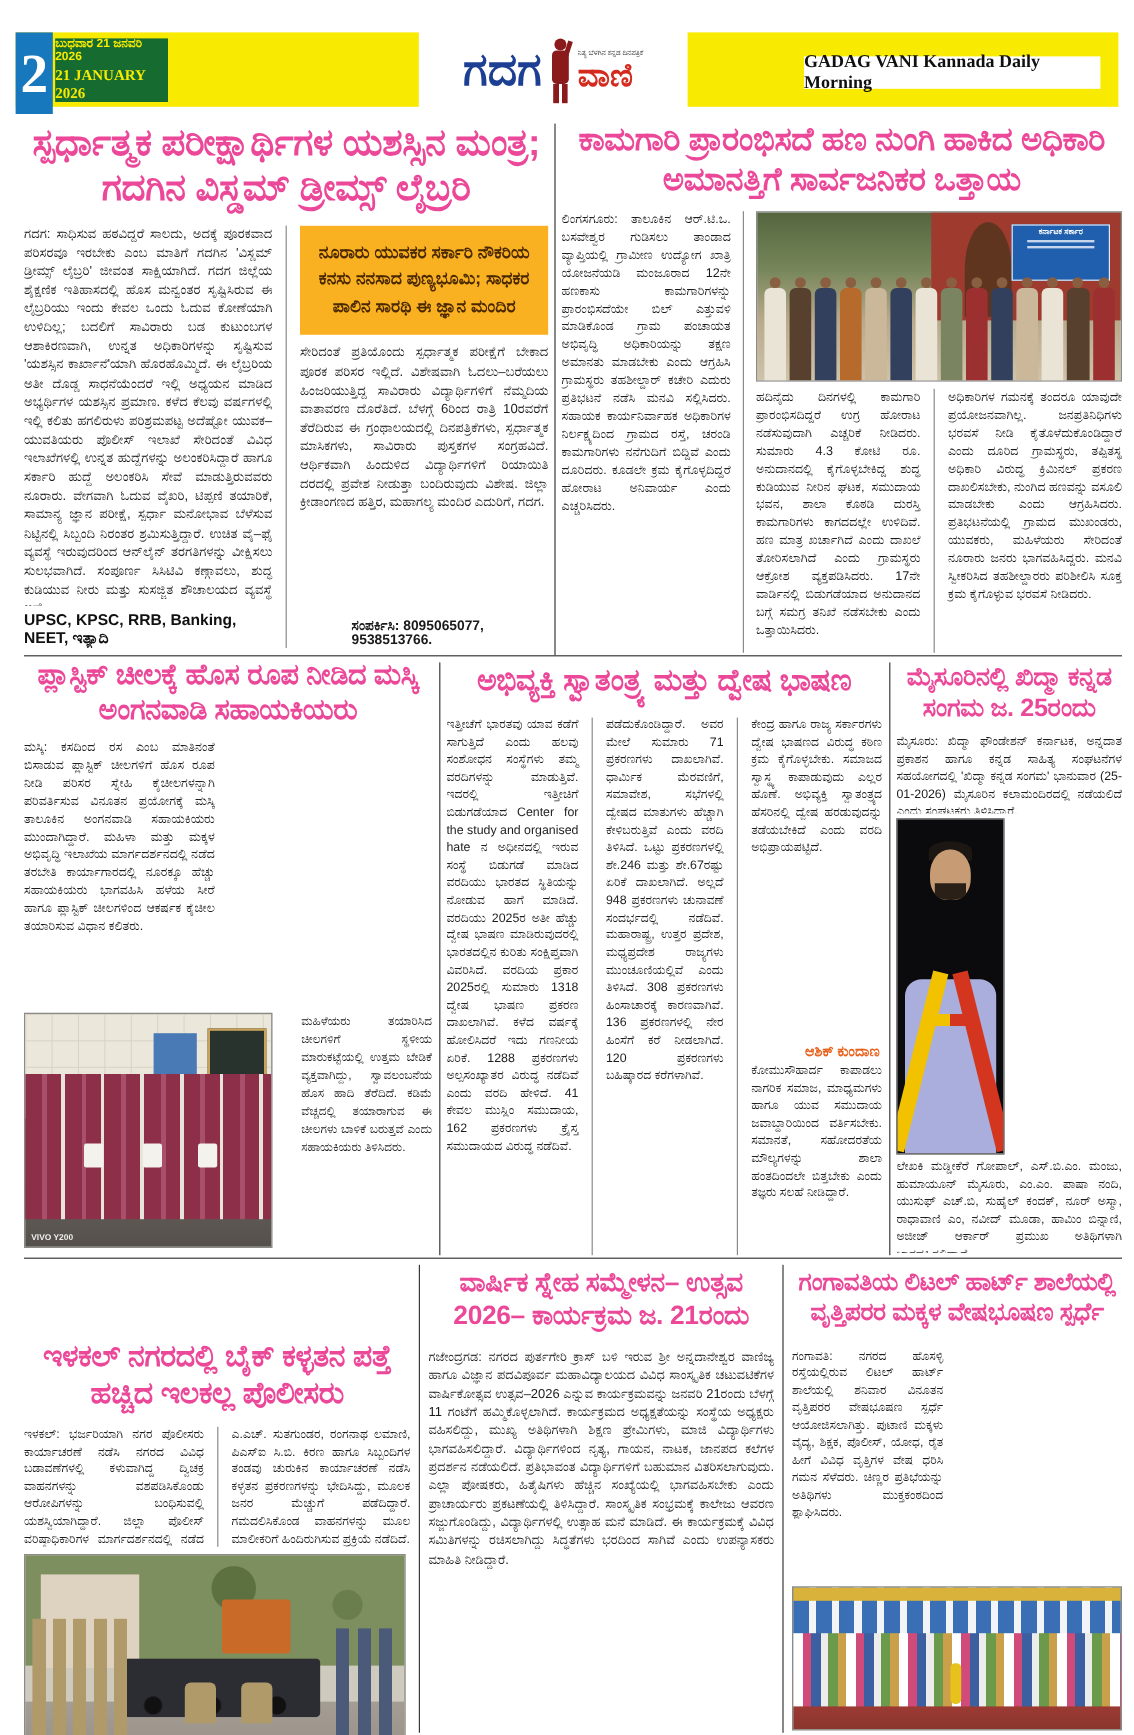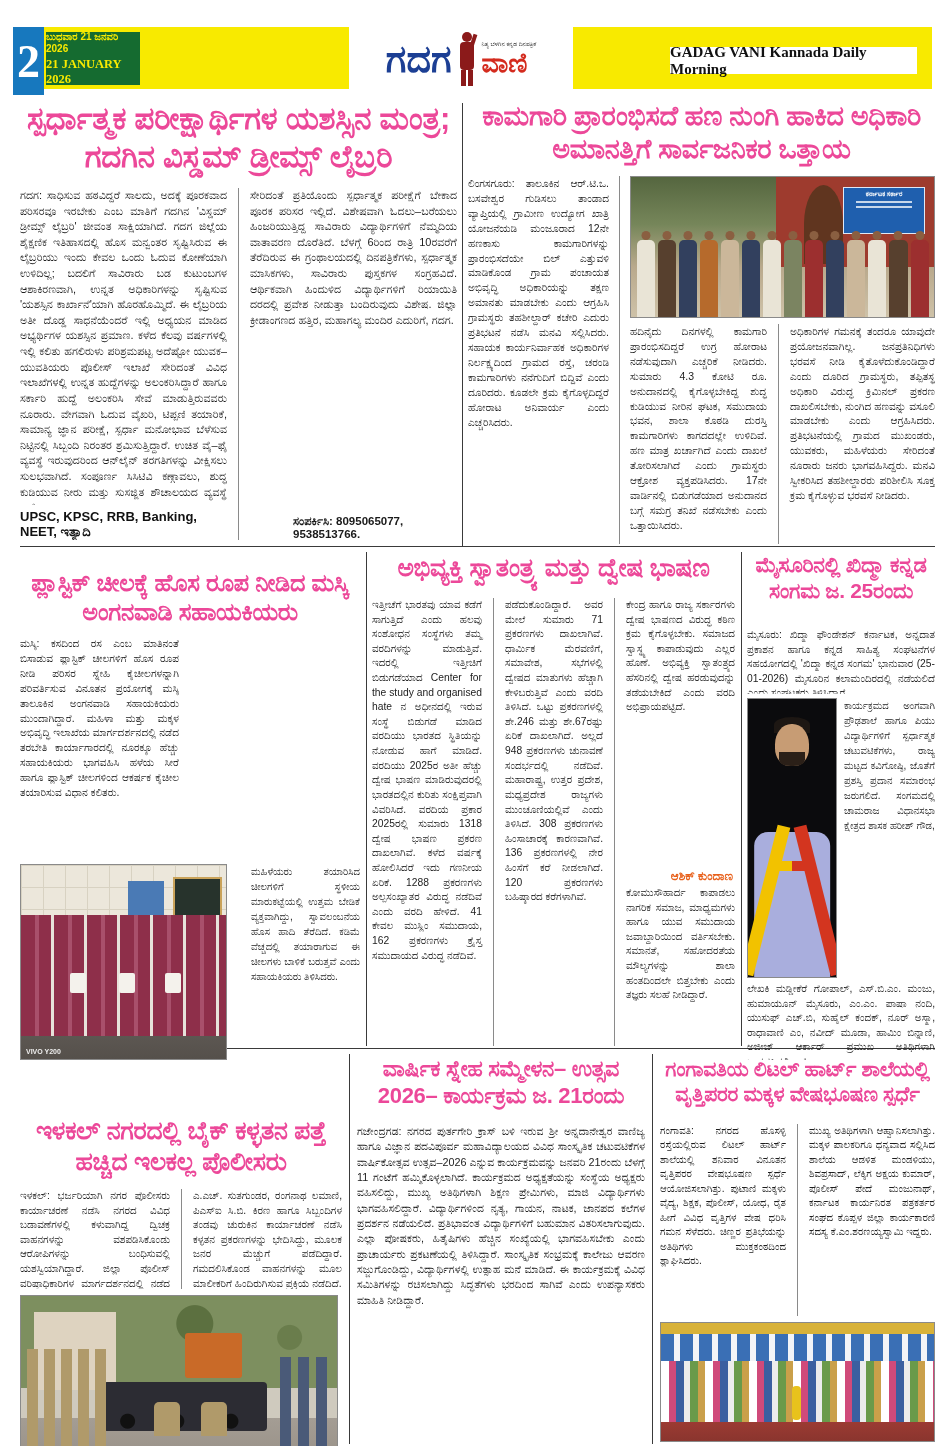--- a/index.html
+++ b/index.html
@@ -165,20 +165,21 @@
   <div class="vline" style="left:652px;top:1054px;width:1px;height:390px"></div>
 
   <div class="article" style="left:20px;top:100px;width:437px">
     <div class="headline" style="font-size:31px;height:80px">ಸ್ಪರ್ಧಾತ್ಮಕ ಪರೀಕ್ಷಾರ್ಥಿಗಳ ಯಶಸ್ಸಿನ ಮಂತ್ರ; ಗದಗಿನ ವಿಸ್ಡಮ್ ಡ್ರೀಮ್ಸ್ ಲೈಬ್ರರಿ</div>
     <div class="cols" style="margin-top:8px;height:352px">
       <div class="col pad-r" style="width:218px;display:flex;flex-direction:column">
         <div class="bodytxt" style="flex:1">ಗದಗ: ಸಾಧಿಸುವ ಹಠವಿದ್ದರೆ ಸಾಲದು, ಅದಕ್ಕೆ ಪೂರಕವಾದ ಪರಿಸರವೂ ಇರಬೇಕು ಎಂಬ ಮಾತಿಗೆ ಗದಗಿನ 'ವಿಸ್ಡಮ್ ಡ್ರೀಮ್ಸ್ ಲೈಬ್ರರಿ' ಜೀವಂತ ಸಾಕ್ಷಿಯಾಗಿದೆ. ಗದಗ ಜಿಲ್ಲೆಯ ಶೈಕ್ಷಣಿಕ ಇತಿಹಾಸದಲ್ಲಿ ಹೊಸ ಮನ್ವಂತರ ಸೃಷ್ಟಿಸಿರುವ ಈ ಲೈಬ್ರರಿಯು ಇಂದು ಕೇವಲ ಒಂದು ಓದುವ ಕೋಣೆಯಾಗಿ ಉಳಿದಿಲ್ಲ; ಬದಲಿಗೆ ಸಾವಿರಾರು ಬಡ ಕುಟುಂಬಗಳ ಆಶಾಕಿರಣವಾಗಿ, ಉನ್ನತ ಅಧಿಕಾರಿಗಳನ್ನು ಸೃಷ್ಟಿಸುವ 'ಯಶಸ್ಸಿನ ಕಾರ್ಖಾನೆ'ಯಾಗಿ ಹೊರಹೊಮ್ಮಿದೆ. ಈ ಲೈಬ್ರರಿಯ ಅತೀ ದೊಡ್ಡ ಸಾಧನೆಯೆಂದರೆ ಇಲ್ಲಿ ಅಧ್ಯಯನ ಮಾಡಿದ ಅಭ್ಯರ್ಥಿಗಳ ಯಶಸ್ಸಿನ ಪ್ರಮಾಣ. ಕಳೆದ ಕೆಲವು ವರ್ಷಗಳಲ್ಲಿ ಇಲ್ಲಿ ಕಲಿತು ಹಗಲಿರುಳು ಪರಿಶ್ರಮಪಟ್ಟ ಅದೆಷ್ಟೋ ಯುವಕ–ಯುವತಿಯರು ಪೊಲೀಸ್ ಇಲಾಖೆ ಸೇರಿದಂತೆ ವಿವಿಧ ಇಲಾಖೆಗಳಲ್ಲಿ ಉನ್ನತ ಹುದ್ದೆಗಳನ್ನು ಅಲಂಕರಿಸಿದ್ದಾರೆ ಹಾಗೂ ಸರ್ಕಾರಿ ಹುದ್ದೆ ಅಲಂಕರಿಸಿ ಸೇವೆ ಮಾಡುತ್ತಿರುವವರು ನೂರಾರು. ವೇಗವಾಗಿ ಓದುವ ವೈಖರಿ, ಟಿಪ್ಪಣಿ ತಯಾರಿಕೆ, ಸಾಮಾನ್ಯ ಜ್ಞಾನ ಪರೀಕ್ಷೆ, ಸ್ಪರ್ಧಾ ಮನೋಭಾವ ಬೆಳೆಸುವ ನಿಟ್ಟಿನಲ್ಲಿ ಸಿಬ್ಬಂದಿ ನಿರಂತರ ಶ್ರಮಿಸುತ್ತಿದ್ದಾರೆ. ಉಚಿತ ವೈ–ಫೈ ವ್ಯವಸ್ಥೆ ಇರುವುದರಿಂದ ಆನ್‌ಲೈನ್ ತರಗತಿಗಳನ್ನು ವೀಕ್ಷಿಸಲು ಸುಲಭವಾಗಿದೆ. ಸಂಪೂರ್ಣ ಸಿಸಿಟಿವಿ ಕಣ್ಗಾವಲು, ಶುದ್ಧ ಕುಡಿಯುವ ನೀರು ಮತ್ತು ಸುಸಜ್ಜಿತ ಶೌಚಾಲಯದ ವ್ಯವಸ್ಥೆ ಇದೆ.</div>
         <div class="exam-line">UPSC, KPSC, RRB, Banking, NEET, ಇತ್ಯಾದಿ</div>
       </div>
       <div class="col" style="width:219px;display:flex;flex-direction:column">
+        <div class="hl-box">ನೂರಾರು ಯುವಕರ ಸರ್ಕಾರಿ ನೌಕರಿಯ ಕನಸು ನನಸಾದ ಪುಣ್ಯಭೂಮಿ; ಸಾಧಕರ ಪಾಲಿನ ಸಾರಥಿ ಈ ಜ್ಞಾನ ಮಂದಿರ</div>
         <div class="bodytxt" style="flex:1">ಸೇರಿದಂತೆ ಪ್ರತಿಯೊಂದು ಸ್ಪರ್ಧಾತ್ಮಕ ಪರೀಕ್ಷೆಗೆ ಬೇಕಾದ ಪೂರಕ ಪರಿಸರ ಇಲ್ಲಿದೆ. ವಿಶೇಷವಾಗಿ ಓದಲು–ಬರೆಯಲು ಹಿಂಜರಿಯುತ್ತಿದ್ದ ಸಾವಿರಾರು ವಿದ್ಯಾರ್ಥಿಗಳಿಗೆ ನೆಮ್ಮದಿಯ ವಾತಾವರಣ ದೊರೆತಿದೆ. ಬೆಳಗ್ಗೆ 6ರಿಂದ ರಾತ್ರಿ 10ರವರೆಗೆ ತೆರೆದಿರುವ ಈ ಗ್ರಂಥಾಲಯದಲ್ಲಿ ದಿನಪತ್ರಿಕೆಗಳು, ಸ್ಪರ್ಧಾತ್ಮಕ ಮಾಸಿಕಗಳು, ಸಾವಿರಾರು ಪುಸ್ತಕಗಳ ಸಂಗ್ರಹವಿದೆ. ಆರ್ಥಿಕವಾಗಿ ಹಿಂದುಳಿದ ವಿದ್ಯಾರ್ಥಿಗಳಿಗೆ ರಿಯಾಯಿತಿ ದರದಲ್ಲಿ ಪ್ರವೇಶ ನೀಡುತ್ತಾ ಬಂದಿರುವುದು ವಿಶೇಷ. ಜಿಲ್ಲಾ ಕ್ರೀಡಾಂಗಣದ ಹತ್ತಿರ, ಮಹಾಗಲ್ಯ ಮಂದಿರ ಎದುರಿಗೆ, ಗದಗ.</div>
         <div class="contact-line">ಸಂಪರ್ಕಿಸಿ: 8095065077, 9538513766.</div>
       </div>
     </div>
   </div>
 
   <div class="article" style="left:468px;top:100px;width:467px">
     <div class="headline" style="font-size:27px;height:70px">ಕಾಮಗಾರಿ ಪ್ರಾರಂಭಿಸದೆ ಹಣ ನುಂಗಿ ಹಾಕಿದ ಅಧಿಕಾರಿ ಅಮಾನತ್ತಿಗೆ ಸಾರ್ವಜನಿಕರ ಒತ್ತಾಯ</div>
     <div style="display:flex;margin-top:6px;height:368px">
       <div class="bodytxt" style="width:152px;padding-right:10px;border-right:1px solid #8a8a8a;font-size:10.5px">ಲಿಂಗಸಗೂರು: ತಾಲೂಕಿನ ಆರ್.ಟಿ.ಒ. ಬಸವೇಶ್ವರ ಗುಡಿಸಲು ತಾಂಡಾದ ವ್ಯಾಪ್ತಿಯಲ್ಲಿ ಗ್ರಾಮೀಣ ಉದ್ಯೋಗ ಖಾತ್ರಿ ಯೋಜನೆಯಡಿ ಮಂಜೂರಾದ 12ನೇ ಹಣಕಾಸು ಕಾಮಗಾರಿಗಳನ್ನು ಪ್ರಾರಂಭಿಸದೆಯೇ ಬಿಲ್ ಎತ್ತುವಳಿ ಮಾಡಿಕೊಂಡ ಗ್ರಾಮ ಪಂಚಾಯತ ಅಭಿವೃದ್ಧಿ ಅಧಿಕಾರಿಯನ್ನು ತಕ್ಷಣ ಅಮಾನತು ಮಾಡಬೇಕು ಎಂದು ಆಗ್ರಹಿಸಿ ಗ್ರಾಮಸ್ಥರು ತಹಶೀಲ್ದಾರ್ ಕಚೇರಿ ಎದುರು ಪ್ರತಿಭಟನೆ ನಡೆಸಿ ಮನವಿ ಸಲ್ಲಿಸಿದರು. ಸಹಾಯಕ ಕಾರ್ಯನಿರ್ವಾಹಕ ಅಧಿಕಾರಿಗಳ ನಿರ್ಲಕ್ಷ್ಯದಿಂದ ಗ್ರಾಮದ ರಸ್ತೆ, ಚರಂಡಿ ಕಾಮಗಾರಿಗಳು ನನೆಗುದಿಗೆ ಬಿದ್ದಿವೆ ಎಂದು ದೂರಿದರು. ಕೂಡಲೇ ಕ್ರಮ ಕೈಗೊಳ್ಳದಿದ್ದರೆ ಹೋರಾಟ ಅನಿವಾರ್ಯ ಎಂದು ಎಚ್ಚರಿಸಿದರು.</div>
@@ -209,21 +210,21 @@
           </div>
         </div>
         <div class="cols" style="margin-top:6px;flex:1">
           <div class="col pad-r bodytxt" style="width:148px;font-size:10.5px">ಹದಿನೈದು ದಿನಗಳಲ್ಲಿ ಕಾಮಗಾರಿ ಪ್ರಾರಂಭಿಸದಿದ್ದರೆ ಉಗ್ರ ಹೋರಾಟ ನಡೆಸುವುದಾಗಿ ಎಚ್ಚರಿಕೆ ನೀಡಿದರು. ಸುಮಾರು 4.3 ಕೋಟಿ ರೂ. ಅನುದಾನದಲ್ಲಿ ಕೈಗೊಳ್ಳಬೇಕಿದ್ದ ಶುದ್ಧ ಕುಡಿಯುವ ನೀರಿನ ಘಟಕ, ಸಮುದಾಯ ಭವನ, ಶಾಲಾ ಕೊಠಡಿ ದುರಸ್ತಿ ಕಾಮಗಾರಿಗಳು ಕಾಗದದಲ್ಲೇ ಉಳಿದಿವೆ. ಹಣ ಮಾತ್ರ ಖರ್ಚಾಗಿದೆ ಎಂದು ದಾಖಲೆ ತೋರಿಸಲಾಗಿದೆ ಎಂದು ಗ್ರಾಮಸ್ಥರು ಆಕ್ರೋಶ ವ್ಯಕ್ತಪಡಿಸಿದರು. 17ನೇ ವಾರ್ಡಿನಲ್ಲಿ ಬಿಡುಗಡೆಯಾದ ಅನುದಾನದ ಬಗ್ಗೆ ಸಮಗ್ರ ತನಿಖೆ ನಡೆಸಬೇಕು ಎಂದು ಒತ್ತಾಯಿಸಿದರು.</div>
           <div class="col bodytxt" style="flex:1;font-size:10.5px">ಅಧಿಕಾರಿಗಳ ಗಮನಕ್ಕೆ ತಂದರೂ ಯಾವುದೇ ಪ್ರಯೋಜನವಾಗಿಲ್ಲ. ಜನಪ್ರತಿನಿಧಿಗಳು ಭರವಸೆ ನೀಡಿ ಕೈತೊಳೆದುಕೊಂಡಿದ್ದಾರೆ ಎಂದು ದೂರಿದ ಗ್ರಾಮಸ್ಥರು, ತಪ್ಪಿತಸ್ಥ ಅಧಿಕಾರಿ ವಿರುದ್ಧ ಕ್ರಿಮಿನಲ್ ಪ್ರಕರಣ ದಾಖಲಿಸಬೇಕು, ನುಂಗಿದ ಹಣವನ್ನು ವಸೂಲಿ ಮಾಡಬೇಕು ಎಂದು ಆಗ್ರಹಿಸಿದರು. ಪ್ರತಿಭಟನೆಯಲ್ಲಿ ಗ್ರಾಮದ ಮುಖಂಡರು, ಯುವಕರು, ಮಹಿಳೆಯರು ಸೇರಿದಂತೆ ನೂರಾರು ಜನರು ಭಾಗವಹಿಸಿದ್ದರು. ಮನವಿ ಸ್ವೀಕರಿಸಿದ ತಹಶೀಲ್ದಾರರು ಪರಿಶೀಲಿಸಿ ಸೂಕ್ತ ಕ್ರಮ ಕೈಗೊಳ್ಳುವ ಭರವಸೆ ನೀಡಿದರು.</div>
         </div>
       </div>
     </div>
   </div>
 
-  <div class="article" style="left:20px;top:568px;width:340px">
+  <div class="article" style="left:20px;top:548px;width:340px">
     <div class="headline" style="font-size:24px;height:62px">ಪ್ಲಾಸ್ಟಿಕ್ ಚೀಲಕ್ಕೆ ಹೊಸ ರೂಪ ನೀಡಿದ ಮಸ್ಕಿ ಅಂಗನವಾಡಿ ಸಹಾಯಕಿಯರು</div>
     <div class="cols" style="margin-top:6px;height:222px">
       <div class="col pad-r bodytxt" style="width:170px;font-size:10.5px">ಮಸ್ಕಿ: ಕಸದಿಂದ ರಸ ಎಂಬ ಮಾತಿನಂತೆ ಬಿಸಾಡುವ ಪ್ಲಾಸ್ಟಿಕ್ ಚೀಲಗಳಿಗೆ ಹೊಸ ರೂಪ ನೀಡಿ ಪರಿಸರ ಸ್ನೇಹಿ ಕೈಚೀಲಗಳನ್ನಾಗಿ ಪರಿವರ್ತಿಸುವ ವಿನೂತನ ಪ್ರಯೋಗಕ್ಕೆ ಮಸ್ಕಿ ತಾಲೂಕಿನ ಅಂಗನವಾಡಿ ಸಹಾಯಕಿಯರು ಮುಂದಾಗಿದ್ದಾರೆ. ಮಹಿಳಾ ಮತ್ತು ಮಕ್ಕಳ ಅಭಿವೃದ್ಧಿ ಇಲಾಖೆಯ ಮಾರ್ಗದರ್ಶನದಲ್ಲಿ ನಡೆದ ತರಬೇತಿ ಕಾರ್ಯಾಗಾರದಲ್ಲಿ ನೂರಕ್ಕೂ ಹೆಚ್ಚು ಸಹಾಯಕಿಯರು ಭಾಗವಹಿಸಿ ಹಳೆಯ ಸೀರೆ ಹಾಗೂ ಪ್ಲಾಸ್ಟಿಕ್ ಚೀಲಗಳಿಂದ ಆಕರ್ಷಕ ಕೈಚೀಲ ತಯಾರಿಸುವ ವಿಧಾನ ಕಲಿತರು.</div>
     </div>
     <div style="display:flex;margin-top:6px;height:196px">
       <div class="photo ph-a3" style="width:207px;height:196px">
         <div class="wall"></div>
           <div class="board"></div>
           <div class="poster"></div>
         <div class="floor"></div>
@@ -245,32 +246,31 @@
       <div class="col" style="flex:1;display:flex;flex-direction:column">
         <div class="bodytxt" style="font-size:10.3px;height:268px">ಕೇಂದ್ರ ಹಾಗೂ ರಾಜ್ಯ ಸರ್ಕಾರಗಳು ದ್ವೇಷ ಭಾಷಣದ ವಿರುದ್ಧ ಕಠಿಣ ಕ್ರಮ ಕೈಗೊಳ್ಳಬೇಕು. ಸಮಾಜದ ಸ್ವಾಸ್ಥ್ಯ ಕಾಪಾಡುವುದು ಎಲ್ಲರ ಹೊಣೆ. ಅಭಿವ್ಯಕ್ತಿ ಸ್ವಾತಂತ್ರ್ಯದ ಹೆಸರಿನಲ್ಲಿ ದ್ವೇಷ ಹರಡುವುದನ್ನು ತಡೆಯಬೇಕಿದೆ ಎಂದು ವರದಿ ಅಭಿಪ್ರಾಯಪಟ್ಟಿದೆ.</div>
         <div class="byline-orange">ಆಶಿಕ್ ಕುಂದಾಣ</div>
         <div class="bodytxt" style="font-size:10.3px;flex:1">ಕೋಮುಸೌಹಾರ್ದ ಕಾಪಾಡಲು ನಾಗರಿಕ ಸಮಾಜ, ಮಾಧ್ಯಮಗಳು ಹಾಗೂ ಯುವ ಸಮುದಾಯ ಜವಾಬ್ದಾರಿಯಿಂದ ವರ್ತಿಸಬೇಕು. ಸಮಾನತೆ, ಸಹೋದರತೆಯ ಮೌಲ್ಯಗಳನ್ನು ಶಾಲಾ ಹಂತದಿಂದಲೇ ಬಿತ್ತಬೇಕು ಎಂದು ತಜ್ಞರು ಸಲಹೆ ನೀಡಿದ್ದಾರೆ.</div>
       </div>
     </div>
   </div>
 
   <div class="article" style="left:747px;top:552px;width:188px">
     <div class="headline" style="font-size:21px;height:56px">ಮೈಸೂರಿನಲ್ಲಿ ಖಿದ್ಮಾ ಕನ್ನಡ ಸಂಗಮ ಜ. 25ರಂದು</div>
-    <div class="bodytxt" style="margin-top:20px;height:66px;font-size:10.3px">ಮೈಸೂರು: ಖಿದ್ಮಾ ಫೌಂಡೇಶನ್ ಕರ್ನಾಟಕ, ಅನ್ನದಾತ ಪ್ರಕಾಶನ ಹಾಗೂ ಕನ್ನಡ ಸಾಹಿತ್ಯ ಸಂಘಟನೆಗಳ ಸಹಯೋಗದಲ್ಲಿ 'ಖಿದ್ಮಾ ಕನ್ನಡ ಸಂಗಮ' ಭಾನುವಾರ (25-01-2026) ಮೈಸೂರಿನ ಕಲಾಮಂದಿರದಲ್ಲಿ ನಡೆಯಲಿದೆ ಎಂದು ಸಂಘಟಕರು ತಿಳಿಸಿದ್ದಾರೆ.</div>
+    <div class="bodytxt" style="margin-top:4px;height:66px;font-size:10.3px">ಮೈಸೂರು: ಖಿದ್ಮಾ ಫೌಂಡೇಶನ್ ಕರ್ನಾಟಕ, ಅನ್ನದಾತ ಪ್ರಕಾಶನ ಹಾಗೂ ಕನ್ನಡ ಸಾಹಿತ್ಯ ಸಂಘಟನೆಗಳ ಸಹಯೋಗದಲ್ಲಿ 'ಖಿದ್ಮಾ ಕನ್ನಡ ಸಂಗಮ' ಭಾನುವಾರ (25-01-2026) ಮೈಸೂರಿನ ಕಲಾಮಂದಿರದಲ್ಲಿ ನಡೆಯಲಿದೆ ಎಂದು ಸಂಘಟಕರು ತಿಳಿಸಿದ್ದಾರೆ.</div>
     <div style="display:flex;margin-top:4px;height:280px">
       <div class="photo ph-a5" style="width:90px;height:280px">
         <div class="hair"></div>
           <div class="head"></div>
           <div class="beard"></div>
         <div class="torso"></div>
           <div class="scarfY"></div>
           <div class="scarfR"></div>
           <div class="scarfN"></div>
       </div>
-      <div class="side-small" style="flex:1;padding-left:7px">ಕಾರ್ಯಕ್ರಮದ ಅಂಗವಾಗಿ ಪ್ರೌಢಶಾಲೆ ಹಾಗೂ ಪಿಯು ವಿದ್ಯಾರ್ಥಿಗಳಿಗೆ ಸ್ಪರ್ಧಾತ್ಮಕ ಚಟುವಟಿಕೆಗಳು, ರಾಜ್ಯ ಮಟ್ಟದ ಕವಿಗೋಷ್ಠಿ, ಜೊತೆಗೆ ಪ್ರಶಸ್ತಿ ಪ್ರದಾನ ಸಮಾರಂಭ ಜರುಗಲಿದೆ. ಸಂಗಮದಲ್ಲಿ ಚಾಮರಾಜ ವಿಧಾನಸಭಾ ಕ್ಷೇತ್ರದ ಶಾಸಕ ಹರೀಶ್ ಗೌಡ,</div>
     </div>
     <div class="bodytxt" style="margin-top:4px;height:78px;font-size:10.3px">ಲೇಖಕಿ ಮಡ್ಡೀಕೆರೆ ಗೋಪಾಲ್, ಎಸ್.ಬಿ.ಎಂ. ಮಂಜು, ಹುಮಾಯೂನ್ ಮೈಸೂರು, ಎಂ.ಎಂ. ಪಾಷಾ ನಂದಿ, ಯುಸುಫ್ ಎಚ್.ಬಿ, ಸುಹೈಲ್ ಕಂದಕ್, ನೂರ್ ಅಸ್ಮಾ, ರಾಧಾವಾಣಿ ಎಂ, ನವೀದ್ ಮೂಡಾ, ಹಾಮಿಂ ಬಿನ್ನಾಣಿ, ಅಜೀಜ್ ಆರ್ಕಾರ್ ಪ್ರಮುಖ ಅತಿಥಿಗಳಾಗಿ ಭಾಗವಹಿಸಲಿದ್ದಾರೆ.</div>
   </div>
 
   <div class="article" style="left:20px;top:1115px;width:322px">
     <div class="headline" style="font-size:25px;height:70px">ಇಳಕಲ್ ನಗರದಲ್ಲಿ ಬೈಕ್ ಕಳ್ಳತನ ಪತ್ತೆ ಹಚ್ಚಿದ ಇಲಕಲ್ಲ ಪೊಲೀಸರು</div>
     <div class="cols" style="margin-top:4px;height:100px">
       <div class="col pad-r bodytxt" style="width:161px;font-size:10.3px">ಇಳಕಲ್: ಭರ್ಜರಿಯಾಗಿ ನಗರ ಪೊಲೀಸರು ಕಾರ್ಯಾಚರಣೆ ನಡೆಸಿ ನಗರದ ವಿವಿಧ ಬಡಾವಣೆಗಳಲ್ಲಿ ಕಳುವಾಗಿದ್ದ ದ್ವಿಚಕ್ರ ವಾಹನಗಳನ್ನು ವಶಪಡಿಸಿಕೊಂಡು ಆರೋಪಿಗಳನ್ನು ಬಂಧಿಸುವಲ್ಲಿ ಯಶಸ್ವಿಯಾಗಿದ್ದಾರೆ. ಜಿಲ್ಲಾ ಪೊಲೀಸ್ ವರಿಷ್ಠಾಧಿಕಾರಿಗಳ ಮಾರ್ಗದರ್ಶನದಲ್ಲಿ ನಡೆದ ಕಾರ್ಯಾಚರಣೆಯಲ್ಲಿ ಹಲವು ಬೈಕ್‌ಗಳನ್ನು ಜಪ್ತಿ ಮಾಡಲಾಗಿದೆ.</div>
       <div class="col bodytxt" style="flex:1;font-size:10.3px">ಎ.ಎಚ್. ಸುತಗುಂಡರ, ರಂಗನಾಥ ಲಮಾಣಿ, ಪಿಎಸ್ಐ ಸಿ.ಬಿ. ಕಿರಣ ಹಾಗೂ ಸಿಬ್ಬಂದಿಗಳ ತಂಡವು ಚುರುಕಿನ ಕಾರ್ಯಾಚರಣೆ ನಡೆಸಿ ಕಳ್ಳತನ ಪ್ರಕರಣಗಳನ್ನು ಭೇದಿಸಿದ್ದು, ಮೂಲಕ ಜನರ ಮೆಚ್ಚುಗೆ ಪಡೆದಿದ್ದಾರೆ. ಗಮದಲಿಸಿಕೊಂಡ ವಾಹನಗಳನ್ನು ಮೂಲ ಮಾಲೀಕರಿಗೆ ಹಿಂದಿರುಗಿಸುವ ಪ್ರಕ್ರಿಯೆ ನಡೆದಿದೆ.</div>
     </div>
@@ -289,21 +289,20 @@
 
   <div class="article" style="left:357px;top:1056px;width:288px">
     <div class="headline" style="font-size:22px;height:62px">ವಾರ್ಷಿಕ ಸ್ನೇಹ ಸಮ್ಮೇಳನ– ಉತ್ಸವ 2026– ಕಾರ್ಯಕ್ರಮ ಜ. 21ರಂದು</div>
     <div class="bodytxt" style="margin-top:6px;height:316px;font-size:10.8px">ಗಜೇಂದ್ರಗಡ: ನಗರದ ಪುರ್ತಗೇರಿ ಕ್ರಾಸ್ ಬಳಿ ಇರುವ ಶ್ರೀ ಅನ್ನದಾನೇಶ್ವರ ವಾಣಿಜ್ಯ ಹಾಗೂ ವಿಜ್ಞಾನ ಪದವಿಪೂರ್ವ ಮಹಾವಿದ್ಯಾಲಯದ ವಿವಿಧ ಸಾಂಸ್ಕೃತಿಕ ಚಟುವಟಿಕೆಗಳ ವಾರ್ಷಿಕೋತ್ಸವ ಉತ್ಸವ–2026 ಎನ್ನುವ ಕಾರ್ಯಕ್ರಮವನ್ನು ಜನವರಿ 21ರಂದು ಬೆಳಗ್ಗೆ 11 ಗಂಟೆಗೆ ಹಮ್ಮಿಕೊಳ್ಳಲಾಗಿದೆ. ಕಾರ್ಯಕ್ರಮದ ಅಧ್ಯಕ್ಷತೆಯನ್ನು ಸಂಸ್ಥೆಯ ಅಧ್ಯಕ್ಷರು ವಹಿಸಲಿದ್ದು, ಮುಖ್ಯ ಅತಿಥಿಗಳಾಗಿ ಶಿಕ್ಷಣ ಪ್ರೇಮಿಗಳು, ಮಾಜಿ ವಿದ್ಯಾರ್ಥಿಗಳು ಭಾಗವಹಿಸಲಿದ್ದಾರೆ. ವಿದ್ಯಾರ್ಥಿಗಳಿಂದ ನೃತ್ಯ, ಗಾಯನ, ನಾಟಕ, ಜಾನಪದ ಕಲೆಗಳ ಪ್ರದರ್ಶನ ನಡೆಯಲಿದೆ. ಪ್ರತಿಭಾವಂತ ವಿದ್ಯಾರ್ಥಿಗಳಿಗೆ ಬಹುಮಾನ ವಿತರಿಸಲಾಗುವುದು. ಎಲ್ಲಾ ಪೋಷಕರು, ಹಿತೈಷಿಗಳು ಹೆಚ್ಚಿನ ಸಂಖ್ಯೆಯಲ್ಲಿ ಭಾಗವಹಿಸಬೇಕು ಎಂದು ಪ್ರಾಚಾರ್ಯರು ಪ್ರಕಟಣೆಯಲ್ಲಿ ತಿಳಿಸಿದ್ದಾರೆ. ಸಾಂಸ್ಕೃತಿಕ ಸಂಭ್ರಮಕ್ಕೆ ಕಾಲೇಜು ಆವರಣ ಸಜ್ಜುಗೊಂಡಿದ್ದು, ವಿದ್ಯಾರ್ಥಿಗಳಲ್ಲಿ ಉತ್ಸಾಹ ಮನೆ ಮಾಡಿದೆ. ಈ ಕಾರ್ಯಕ್ರಮಕ್ಕೆ ವಿವಿಧ ಸಮಿತಿಗಳನ್ನು ರಚಿಸಲಾಗಿದ್ದು ಸಿದ್ಧತೆಗಳು ಭರದಿಂದ ಸಾಗಿವೆ ಎಂದು ಉಪನ್ಯಾಸಕರು ಮಾಹಿತಿ ನೀಡಿದ್ದಾರೆ.</div>
   </div>
 
   <div class="article" style="left:660px;top:1056px;width:275px">
     <div class="headline" style="font-size:20.5px;height:64px">ಗಂಗಾವತಿಯ ಲಿಟಲ್ ಹಾರ್ಟ್ ಶಾಲೆಯಲ್ಲಿ ವೃತ್ತಿಪರರ ಮಕ್ಕಳ ವೇಷಭೂಷಣ ಸ್ಪರ್ಧೆ</div>
     <div class="cols" style="margin-top:4px;height:192px">
       <div class="col pad-r bodytxt" style="width:137px;font-size:10.2px">ಗಂಗಾವತಿ: ನಗರದ ಹೊಸಳ್ಳಿ ರಸ್ತೆಯಲ್ಲಿರುವ ಲಿಟಲ್ ಹಾರ್ಟ್ ಶಾಲೆಯಲ್ಲಿ ಶನಿವಾರ ವಿನೂತನ ವೃತ್ತಿಪರರ ವೇಷಭೂಷಣ ಸ್ಪರ್ಧೆ ಆಯೋಜಿಸಲಾಗಿತ್ತು. ಪುಟಾಣಿ ಮಕ್ಕಳು ವೈದ್ಯ, ಶಿಕ್ಷಕ, ಪೊಲೀಸ್, ಯೋಧ, ರೈತ ಹೀಗೆ ವಿವಿಧ ವೃತ್ತಿಗಳ ವೇಷ ಧರಿಸಿ ಗಮನ ಸೆಳೆದರು. ಚಿಣ್ಣರ ಪ್ರತಿಭೆಯನ್ನು ಅತಿಥಿಗಳು ಮುಕ್ತಕಂಠದಿಂದ ಶ್ಲಾಘಿಸಿದರು.</div>
-      <div class="col bodytxt" style="flex:1;font-size:10.2px">ಮುಖ್ಯ ಅತಿಥಿಗಳಾಗಿ ಆಹ್ವಾನಿಸಲಾಗಿತ್ತು. ಮಕ್ಕಳ ಪಾಲಕರಿಗೂ ಧನ್ಯವಾದ ಸಲ್ಲಿಸಿದ ಶಾಲೆಯ ಆಡಳಿತ ಮಂಡಳಿಯು, ಶಿವಪ್ರಸಾದ್, ಲೆಕ್ಕಿಗ ಅಕ್ಷಯ ಕುಮಾರ್, ಪೊಲೀಸ್ ಪೇದೆ ಮಂಜುನಾಥ್, ಕರ್ನಾಟಕ ಕಾರ್ಯನಿರತ ಪತ್ರಕರ್ತರ ಸಂಘದ ಕೊಪ್ಪಳ ಜಿಲ್ಲಾ ಕಾರ್ಯಕಾರಣಿ ಸದಸ್ಯ ಕೆ.ಎಂ.ಶರಣಯ್ಯಸ್ವಾಮಿ ಇದ್ದರು.</div>
     </div>
     <div class="photo ph-a8" style="width:275px;height:120px;margin-top:6px">
       <div class="drape"></div>
         <div class="valance"></div>
         <div class="floor"></div>
       <div class="kids"></div>
       <div class="lamp"></div>
     </div>
   </div>
 

